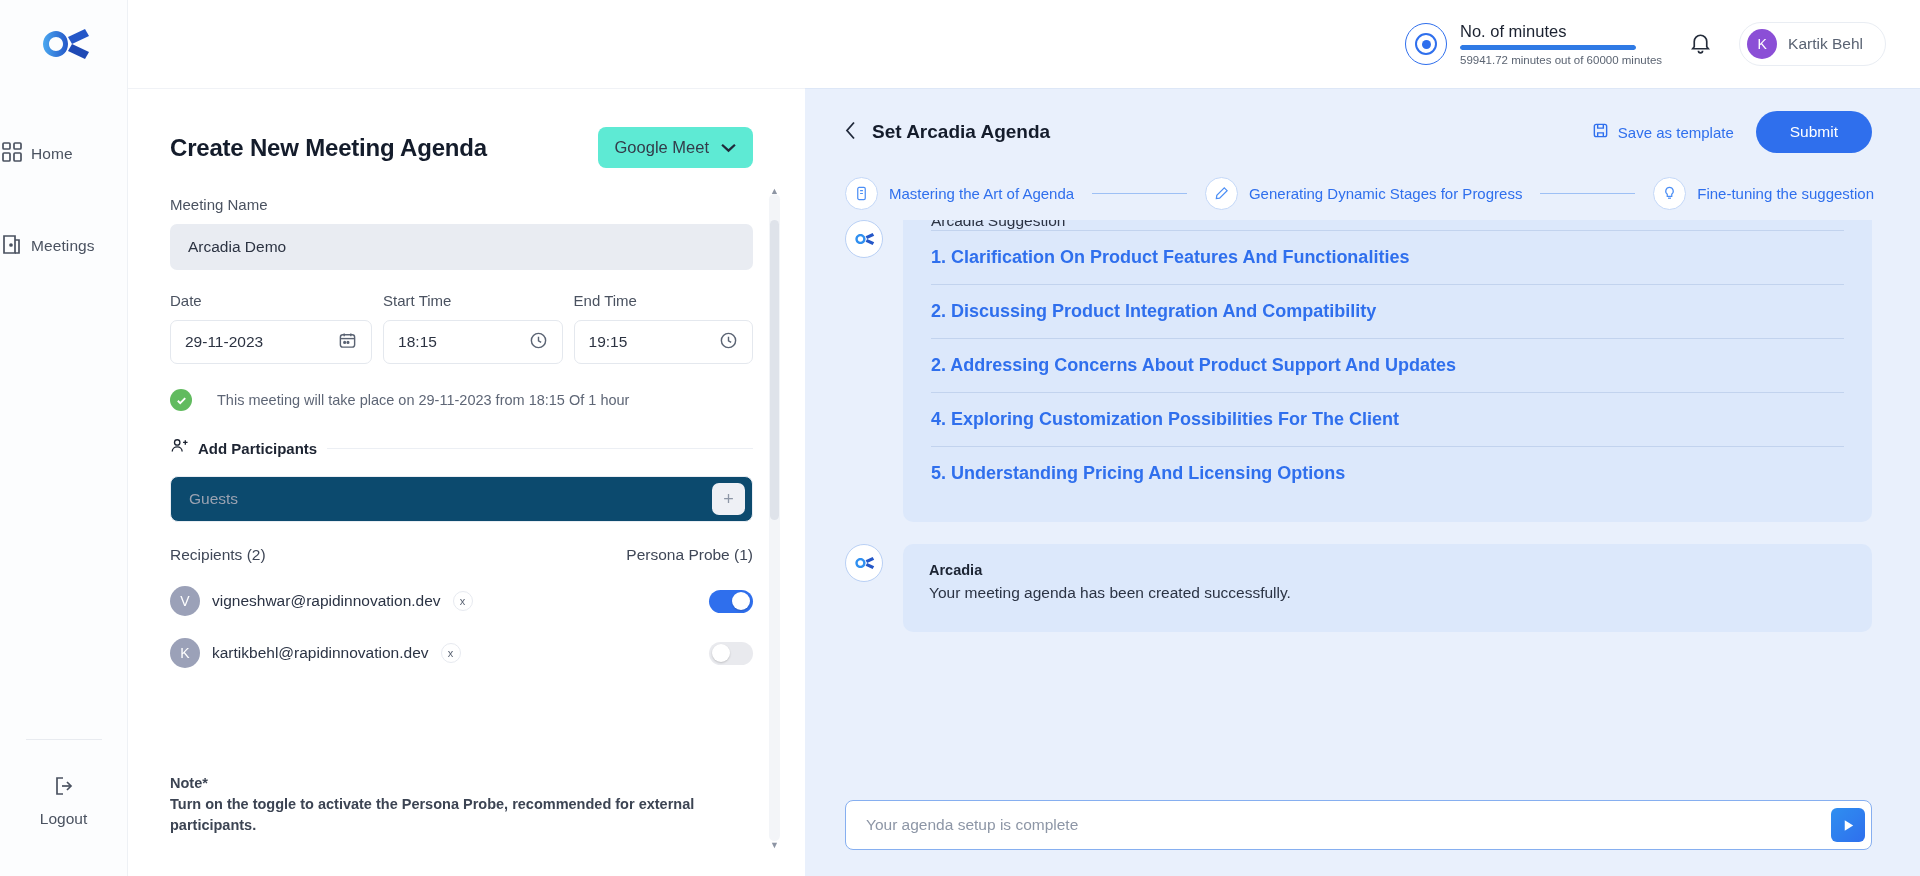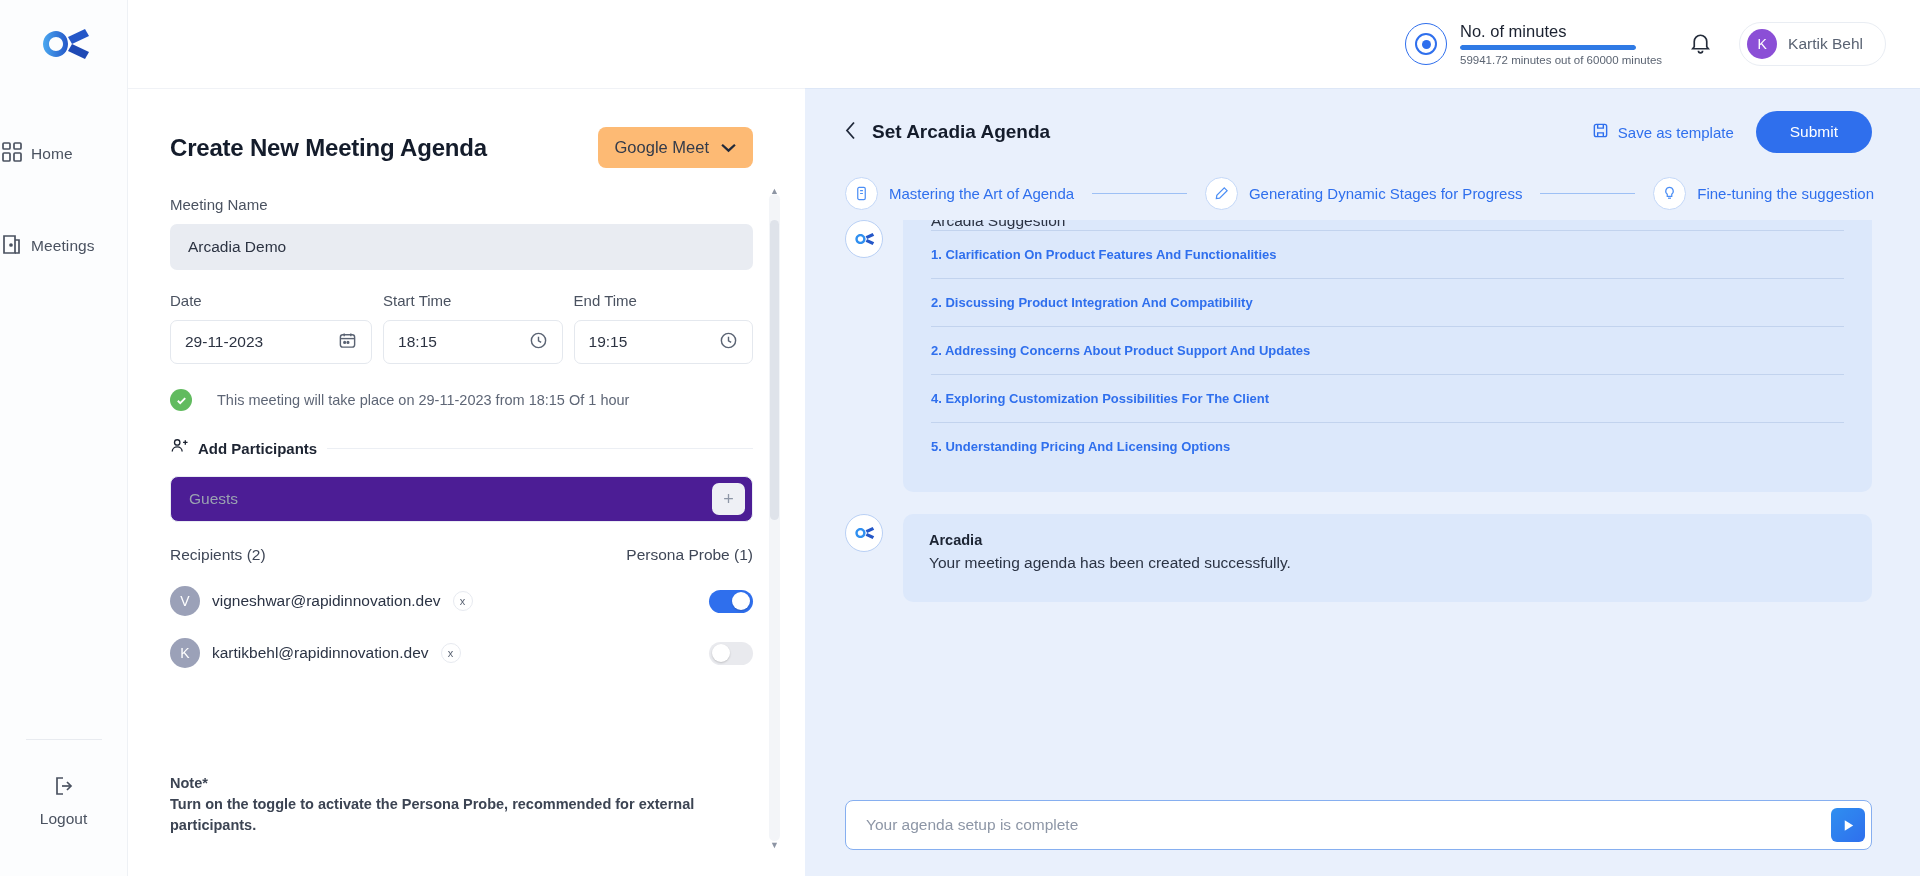--- a/index.html
+++ b/index.html
@@ -80,21 +80,21 @@
     display: flex; flex-direction: column; position: relative;
     border-top: 1px solid #f0f2f6;
   }
   .form-head {
     display: flex; align-items: center; justify-content: space-between;
     padding: 38px 52px 0 42px;
   }
   .form-title { font-size: 24px; font-weight: 700; color: #141c2b; letter-spacing: -.2px; }
   .meet-select {
     display: flex; align-items: center; gap: 12px;
-    background: #fdba74; border-radius: 8px; padding: 11px 17px;
+    background: #5eead4; border-radius: 8px; padding: 11px 17px;
     font-size: 16.5px; color: #333b4a; cursor: pointer;
   }
   .form-body { padding: 0 52px 0 42px; position: relative; flex: 1; min-height: 0; }
   .field-label { font-size: 15px; color: #4a5260; margin-bottom: 11px; }
   .text-input {
     width: 100%; height: 46px; background: #e9ecf2;
     border: none; border-radius: 7px; padding: 0 18px;
     font-size: 15.5px; color: #2c3342; font-family: inherit;
   }
   .row-3 { display: flex; gap: 11px; margin-top: 22px; }
@@ -112,21 +112,21 @@
     display: flex; align-items: center; justify-content: center; flex: 0 0 22px;
   }
   .confirm-text { font-size: 14.5px; color: #5e6676; }
   .participants-head {
     display: flex; align-items: center; gap: 10px; margin-top: 26px;
   }
   .participants-head .ph-label { font-size: 15px; font-weight: 700; color: #1d2432; white-space: nowrap; }
   .participants-head .rule { flex: 1; height: 1px; background: #eceff4; }
   .guests-box {
     margin-top: 17px; height: 46px; border: 1px solid #e9edf3; border-radius: 8px;
-    display: flex; align-items: center; padding: 0 7px 0 18px; background: #4c1d95;
+    display: flex; align-items: center; padding: 0 7px 0 18px; background: #0c4a6e;
   }
   .guests-box .gph { flex: 1; font-size: 15.5px; color: #9aa2b1; }
   .plus-btn {
     width: 33px; height: 32px; border-radius: 7px; background: #eef0f5;
     display: flex; align-items: center; justify-content: center;
     color: #8d96a6; font-size: 18px; cursor: pointer;
   }
   .recipients-bar {
     display: flex; align-items: center; justify-content: space-between;
     margin-top: 24px; font-size: 15.5px; color: #3f4757;
@@ -215,21 +215,21 @@
   }
   .suggest-card {
     flex: 1; background: #dce8fb; border-radius: 10px;
     padding: 0 28px 22px 28px; margin-top: -26px;
   }
   .suggest-card .card-title {
     font-size: 15.5px; color: #2b3344; padding-top: 18px; padding-bottom: 12px;
     overflow: hidden; height: 36px;
   }
   .suggest-item {
-    font-size: 13px; font-weight: 700; color: #2f6fed;
+    font-size: 18px; font-weight: 700; color: #2f6fed;
     padding: 16px 0; border-top: 1px solid #c2d3ee; cursor: pointer;
   }
   .arcadia-msg {
     flex: 1; background: #dce8fb; border-radius: 10px; padding: 18px 26px 30px 26px;
   }
   .arcadia-name { font-size: 14.5px; font-weight: 700; color: #1c2433; margin-bottom: 6px; }
   .arcadia-text { font-size: 15.5px; color: #2b3344; }
   .msg-wrap { margin-top: 22px; }
 
   .chat-input-wrap { padding: 14px 48px 26px 40px; }

